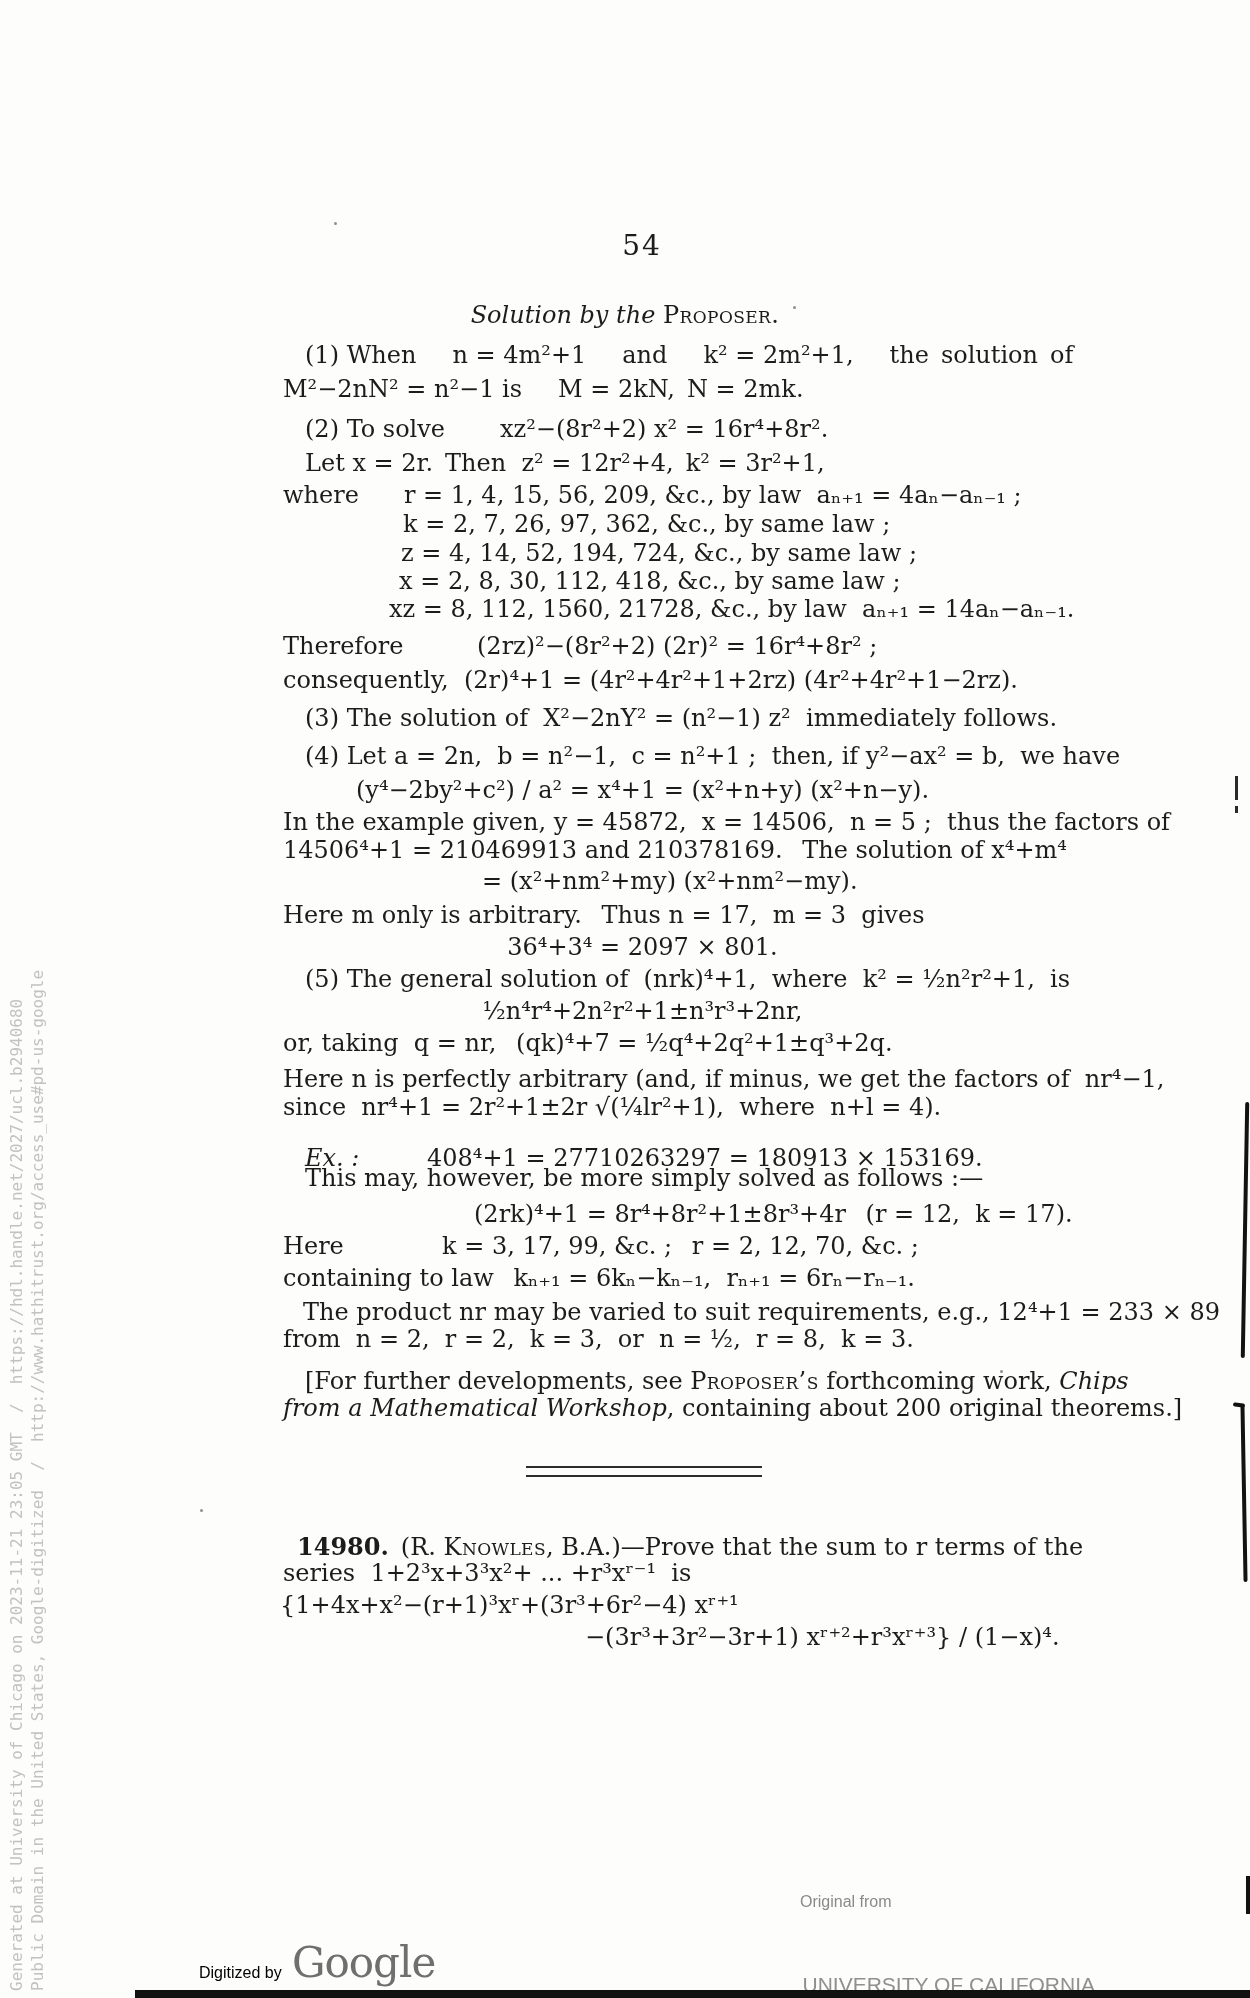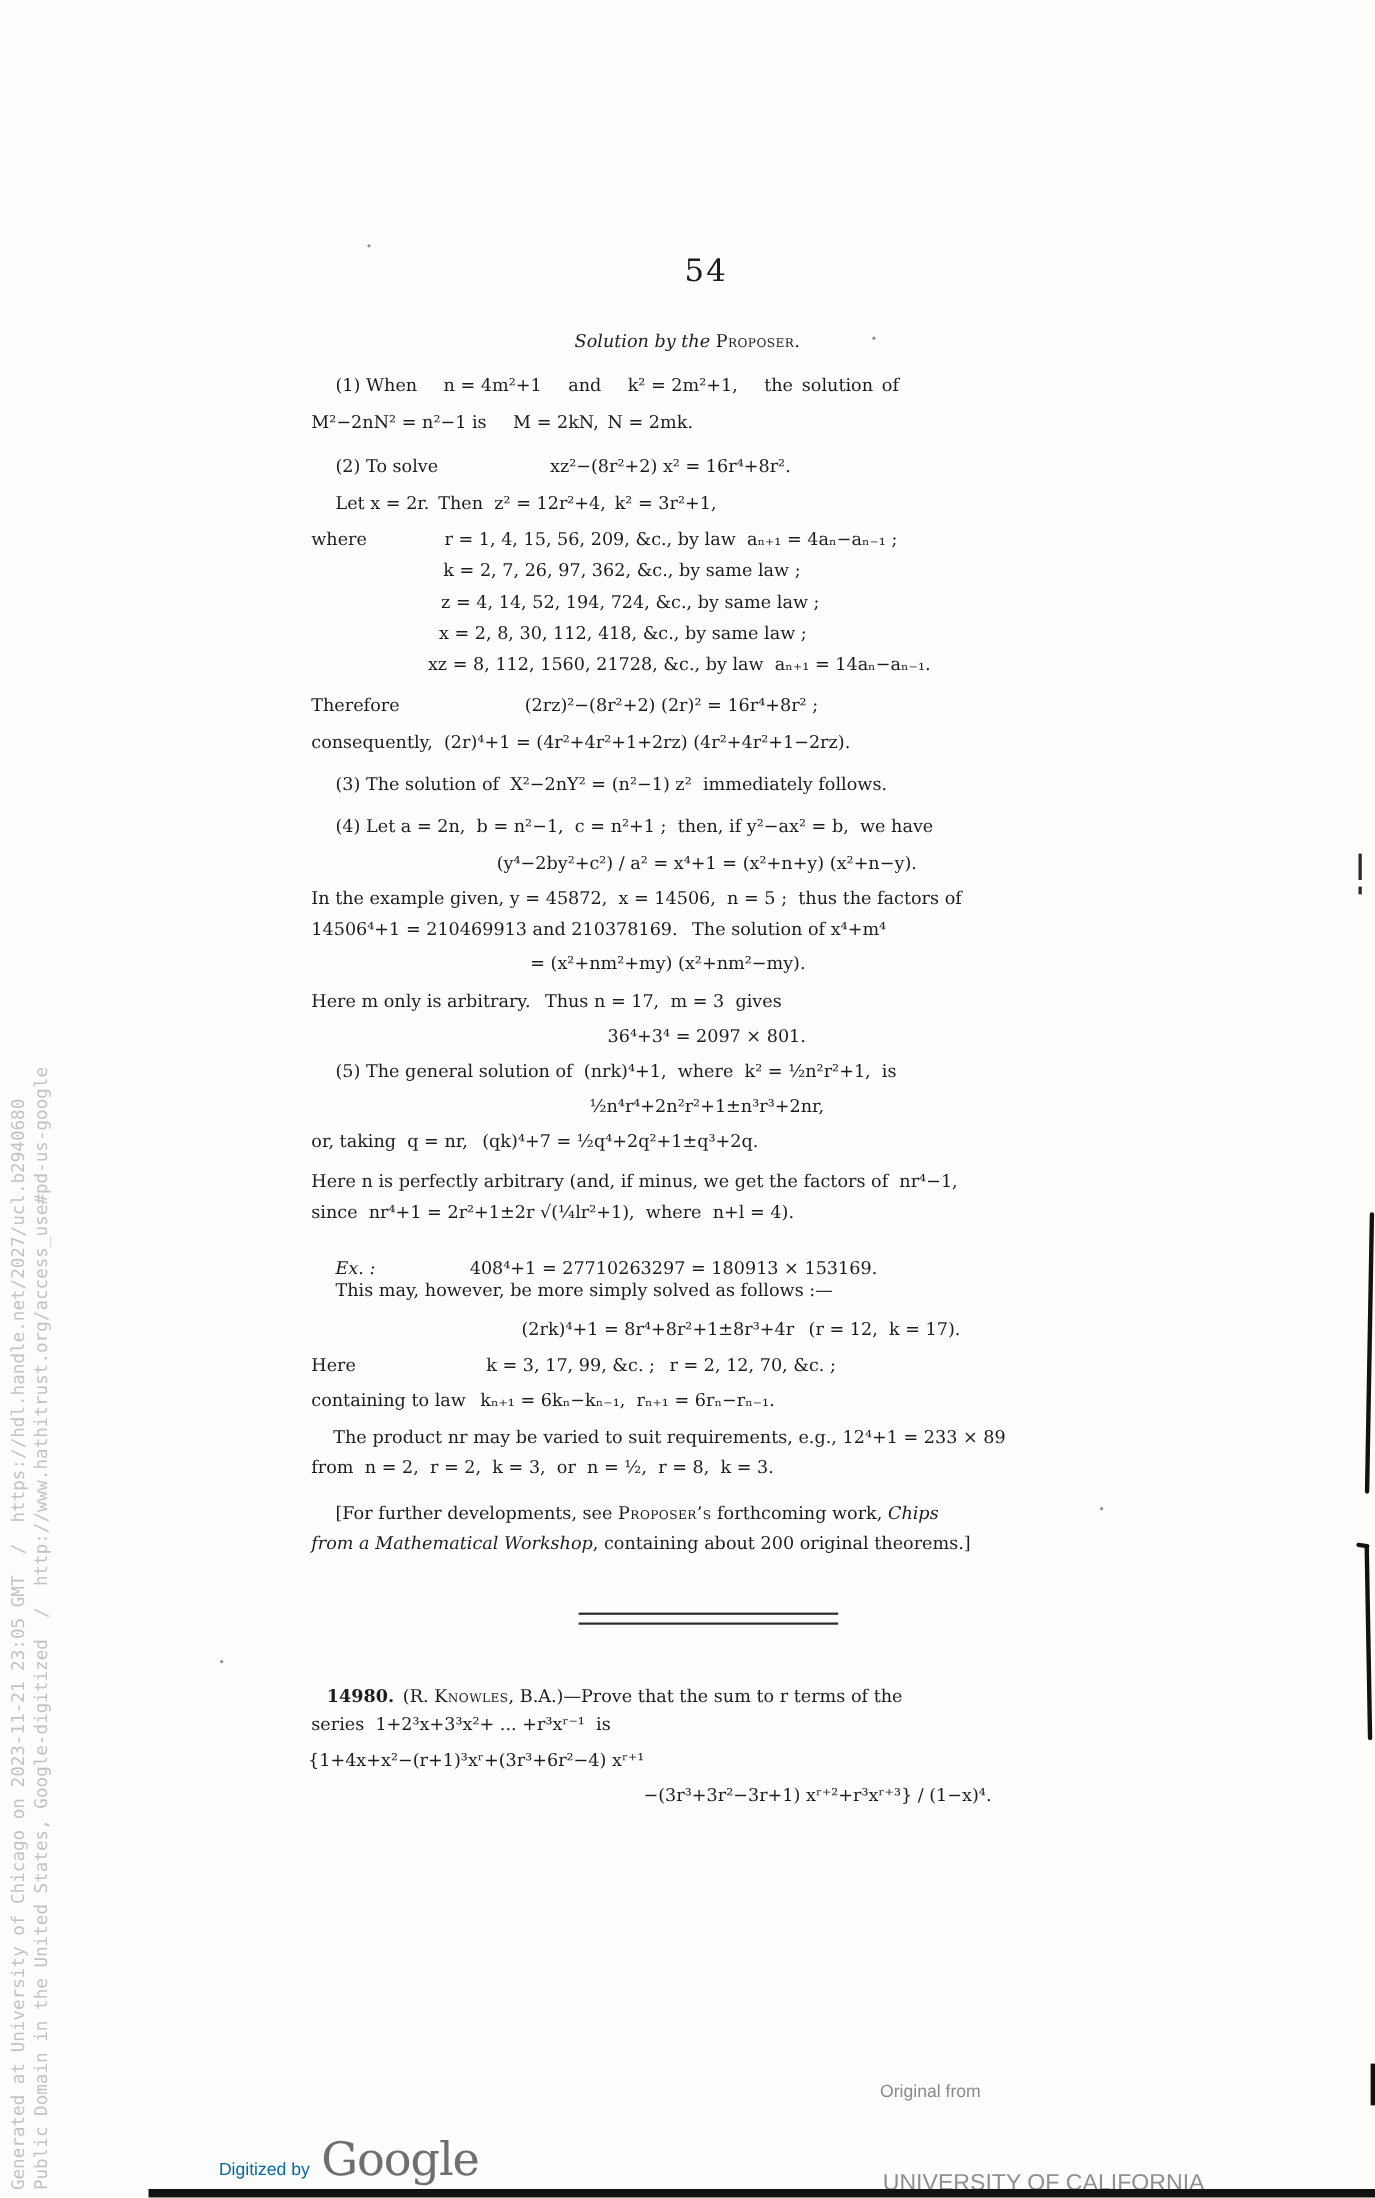--- a/index.html
+++ b/index.html
@@ -1,18 +1,18 @@
 <!DOCTYPE html>
 <html><head>
 <meta charset="utf-8">
 <style>
   html,body{margin:0;padding:0;background:#ffffff;}
   .page{position:relative;width:1250px;height:1998px;background:#fdfdfc;overflow:hidden;
         font-family:"DejaVu Serif","DejaVu Sans",serif;color:#1c1c1c;}
-  .line{position:absolute;white-space:pre;font-size:16px;line-height:1.25;
+  .line{position:absolute;white-space:pre;font-size:24px;line-height:1.25;
         font-family:"DejaVu Serif","DejaVu Sans",serif;color:#1c1c1c;}
   .center{text-align:center;}
   .it{font-style:italic;}
   .sc{font-variant:small-caps;letter-spacing:.4px;}
   .b{font-weight:bold;}
   .eq{position:absolute;top:0;white-space:pre;}
   .pnum{font-size:28px;letter-spacing:2px;}
   .wm{position:absolute;top:1991px;transform:rotate(-90deg);transform-origin:0 0;
       white-space:pre;font-family:"DejaVu Sans Mono",monospace;font-size:16px;
       color:#c2c2c2;line-height:1.15;}
@@ -80,21 +80,21 @@
   <div class="line" style="left:305px;top:1366px;"><span>[For further developments, see </span><span class="sc">Proposer’s</span><span> forthcoming work, </span><span class="it">Chips</span></div>
   <div class="line" style="left:283px;top:1393px;"><span class="it">from a Mathematical Workshop</span><span>, containing about 200 original theorems.]</span></div>
 
   <div class="rule"></div>
 
   <div class="line" style="left:297px;top:1532px;"><span class="b">14980.</span><span> (R. </span><span class="sc">Knowles</span><span>, B.A.)—Prove that the sum to r terms of the</span></div>
   <div class="line" style="left:283px;top:1558px;">series  1+2³x+3³x²+ ... +r³xʳ⁻¹  is</div>
   <div class="line" style="left:280px;top:1590px;">{1+4x+x²−(r+1)³xʳ+(3r³+6r²−4) xʳ⁺¹</div>
   <div class="line" style="left:585px;top:1622px;">−(3r³+3r²−3r+1) xʳ⁺²+r³xʳ⁺³} / (1−x)⁴.</div>
 
-  <div class="foot-sans" style="left:199px;top:1964px;font-size:16px;color:#0369a1;">Digitized by </div>
+  <div class="foot-sans" style="left:199px;top:1964px;font-size:16px;color:#000000;">Digitized by </div>
   <div class="glogo" style="left:292px;top:1938px;">Google</div>
   <div class="foot-sans center" style="left:800px;top:1893px;width:295px;font-size:16px;color:#8a8a8a;text-align:left;">Original from</div>
   <div class="foot-sans center" style="left:800px;top:1973px;width:295px;font-size:21px;color:#8f8f8f;text-align:right;">UNIVERSITY OF CALIFORNIA</div>
 
   <div class="art" style="left:1243px;top:1102px;width:4px;height:256px;border-radius:3px;transform:rotate(1deg);"></div>
   <div class="art" style="left:1242px;top:1404px;width:4px;height:178px;border-radius:3px;transform:rotate(-1deg);"></div>
   <div class="art" style="left:1233px;top:1403px;width:12px;height:4px;border-radius:2px;transform:rotate(8deg);"></div>
   <div class="art" style="left:1246px;top:1876px;width:4px;height:38px;"></div>
   <div class="art" style="left:1235px;top:776px;width:3px;height:24px;background:#2a2a2a;"></div>
   <div class="art" style="left:1235px;top:806px;width:3px;height:7px;background:#2a2a2a;"></div>

